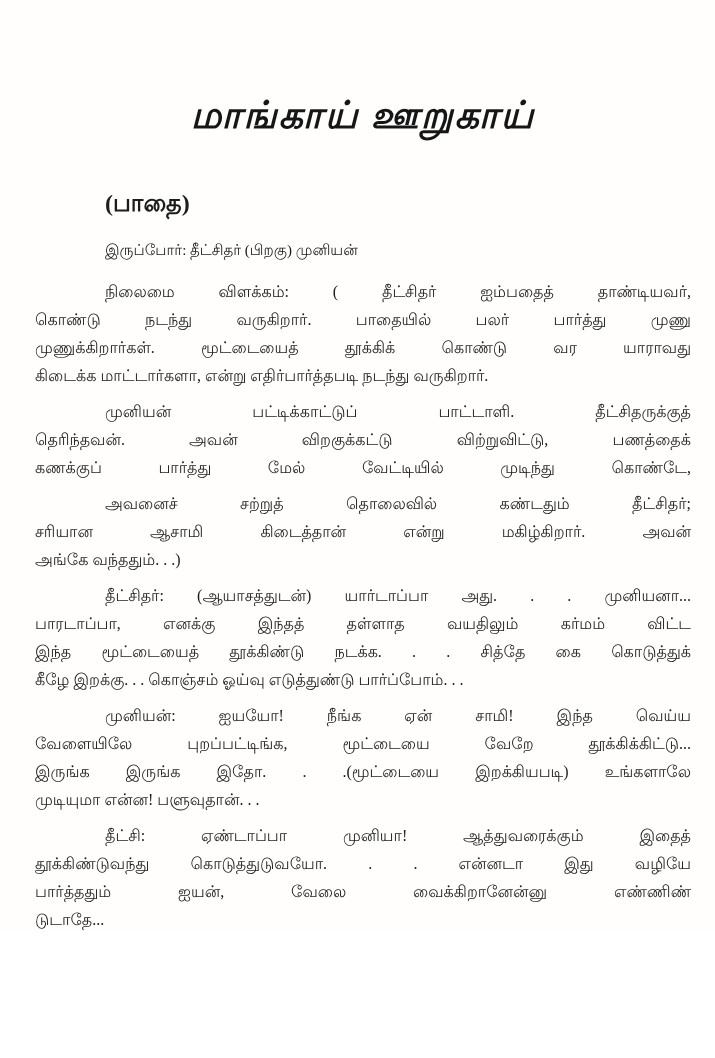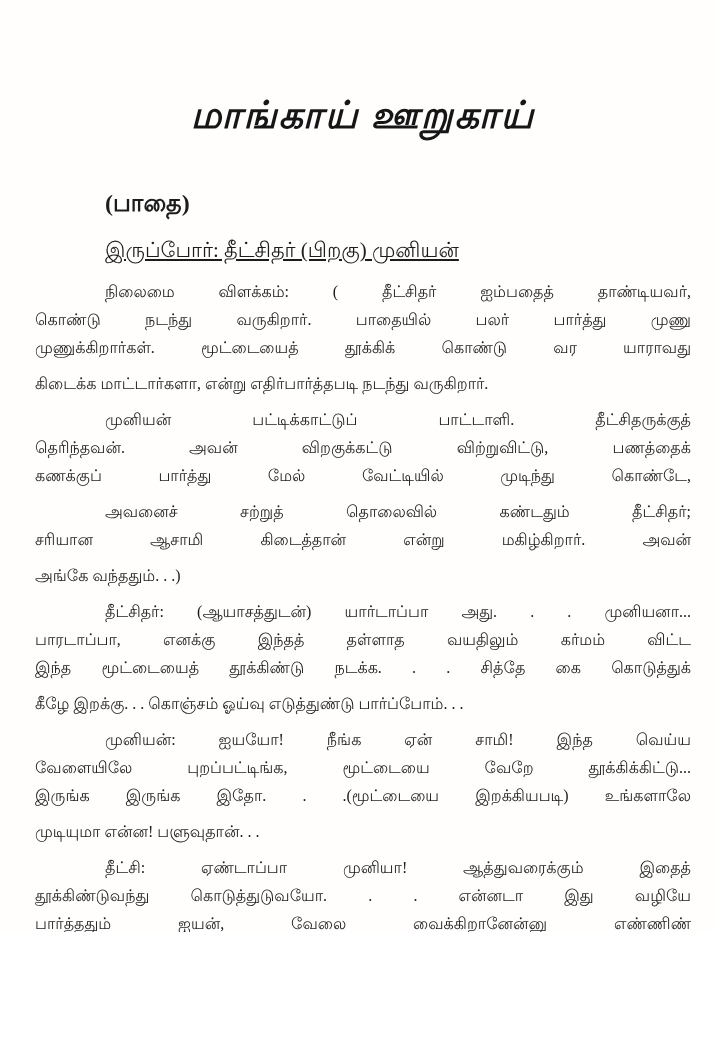--- a/index.html
+++ b/index.html
@@ -29,44 +29,42 @@
     color: #161616;
   }
   .scene-heading {
     margin: 50px 0 0 70px;
     font-size: 24px;
     line-height: 30px;
     font-weight: bold;
   }
   .cast-line {
     margin: 18px 0 0 70px;
-    font-size: 21px;
+    font-size: 15px;
     line-height: 28px;
-    text-decoration: underline;
   }
   .body-text {
     margin-top: 14px;
   }
   .para {
     margin: 0 0 8px 0;
   }
   .line {
     font-size: 16px;
     line-height: 28px;
     text-align: justify;
     text-align-last: justify;
     white-space: normal;
   }
   .line.first {
     padding-left: 70px;
   }
   .line.last {
     text-align: right;
     text-align-last: left;
-    margin-top: 8px;
   }
 </style>
 </head>
 <body>
 
 <div class="page">
 
   <h1 class="title">மாங்காய் ஊறுகாய்</h1>
 
   <div class="scene-heading">(பாதை)</div>

